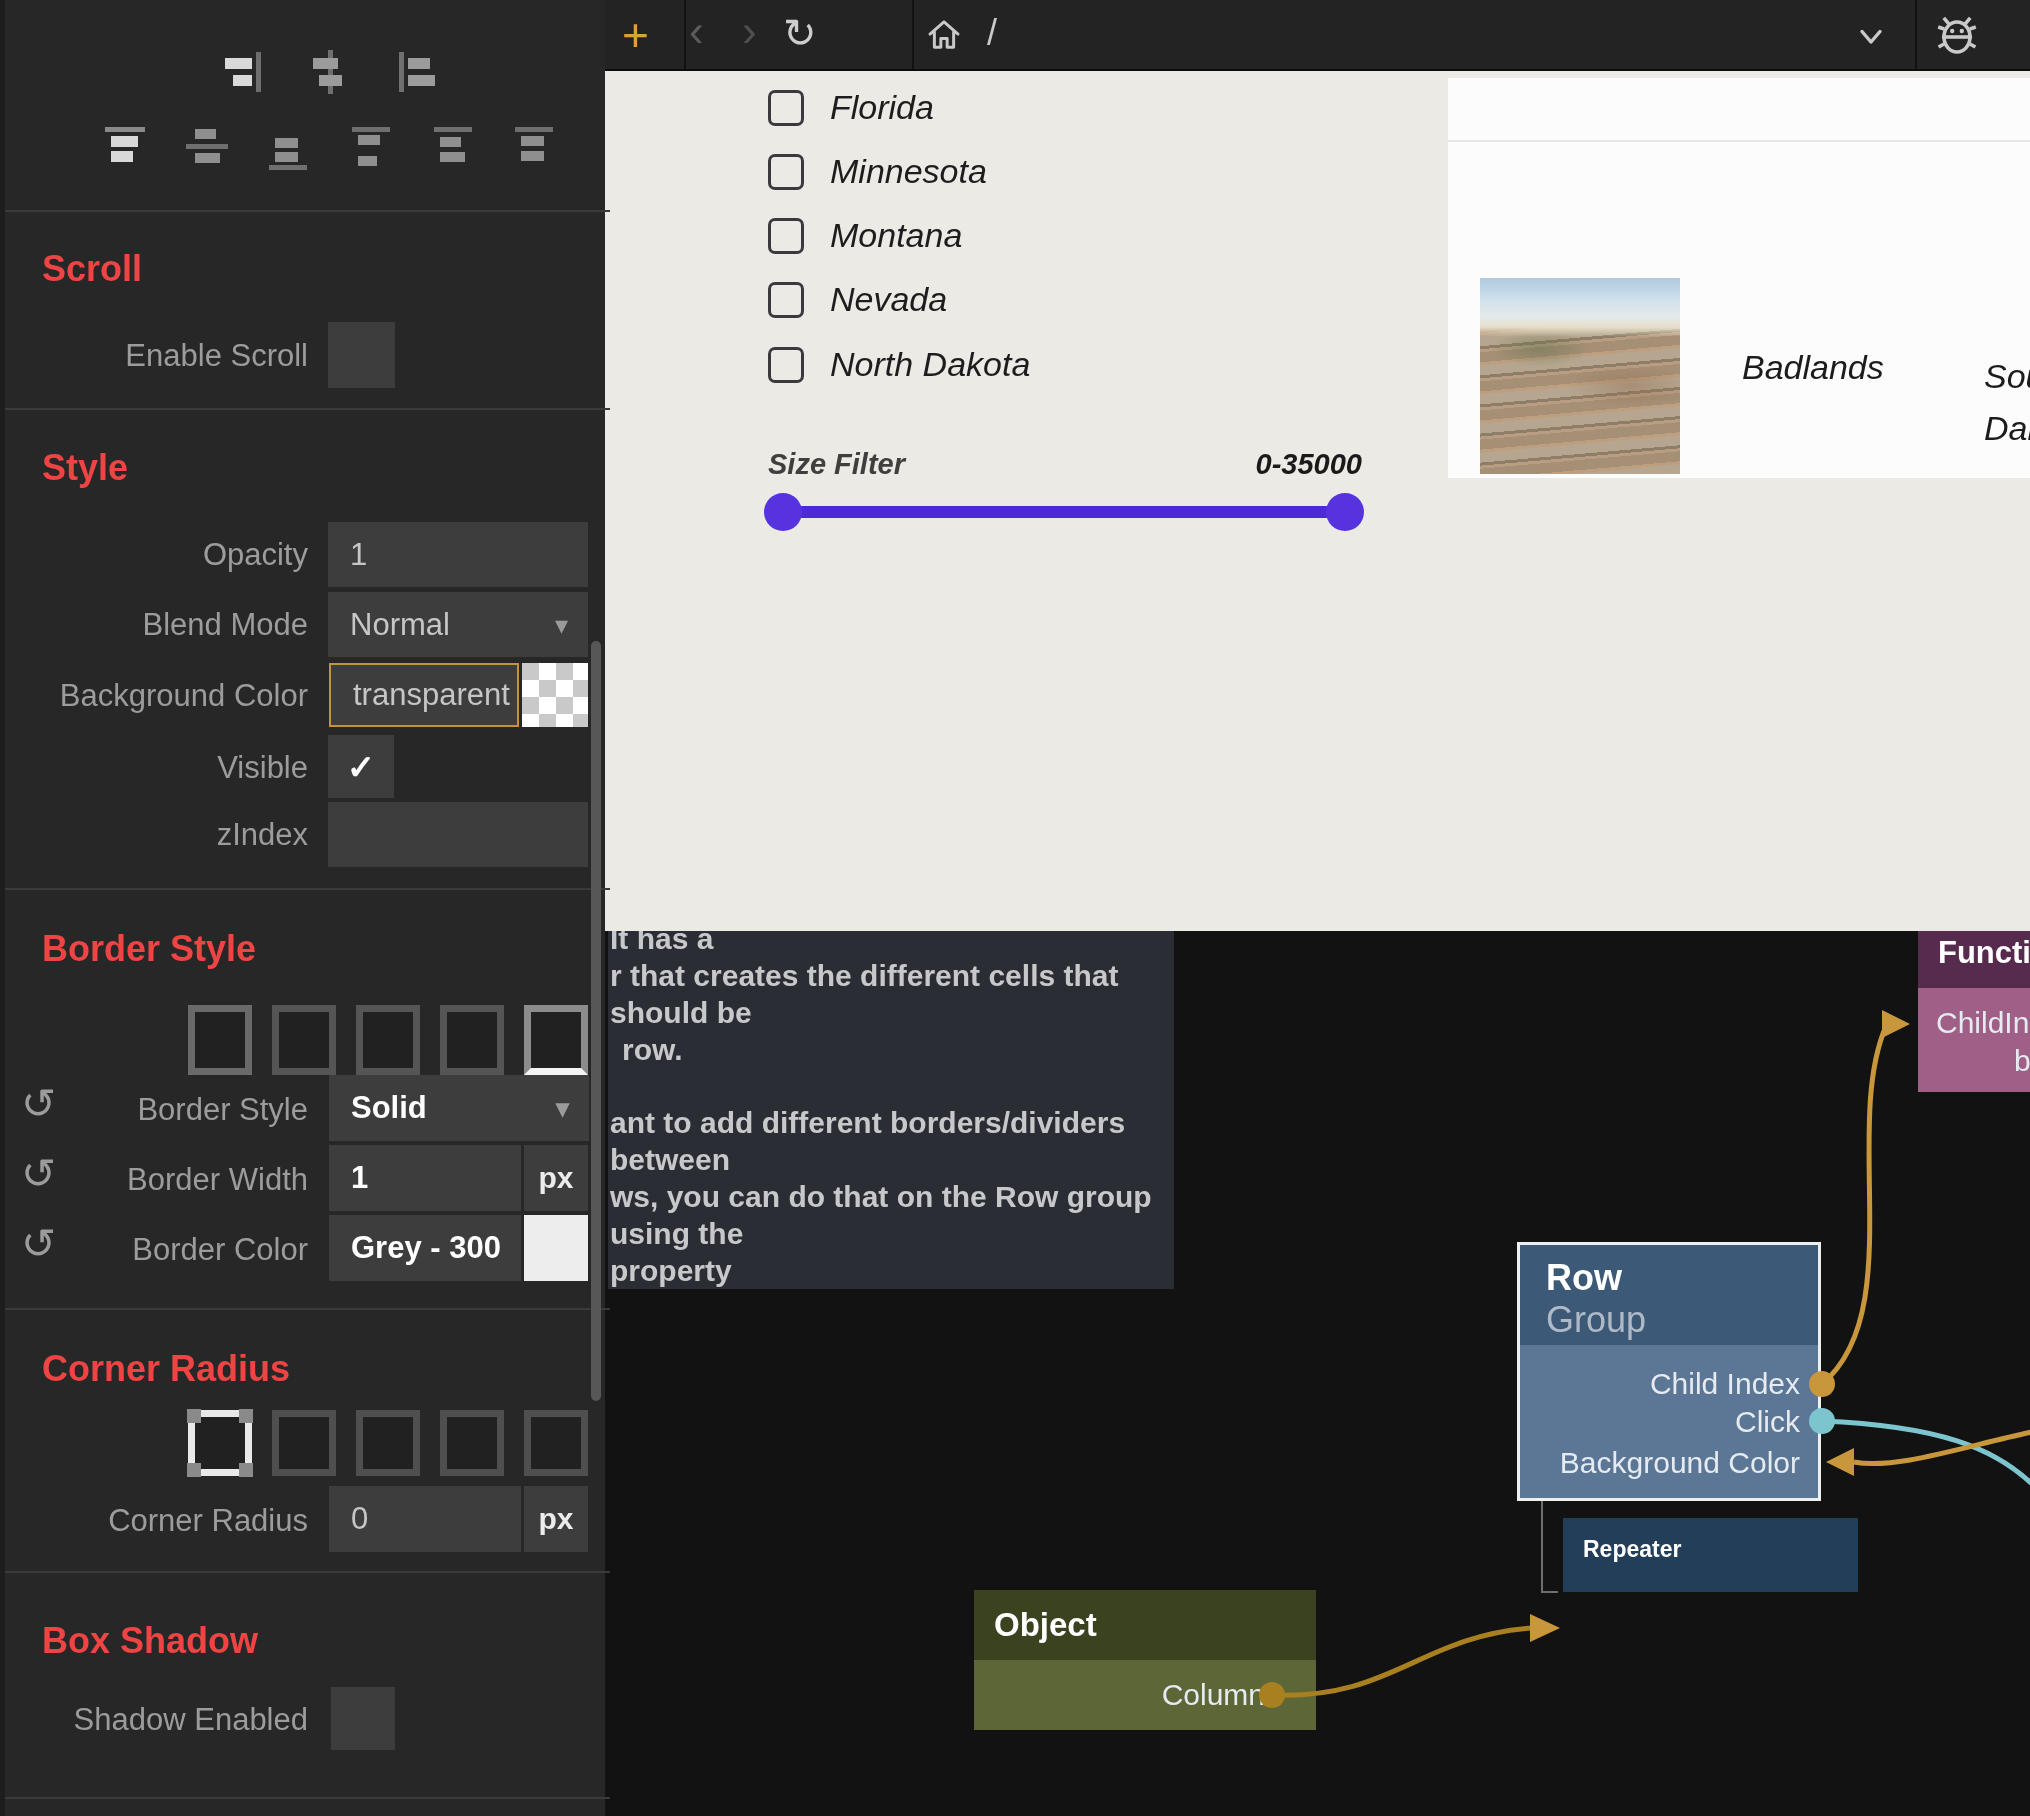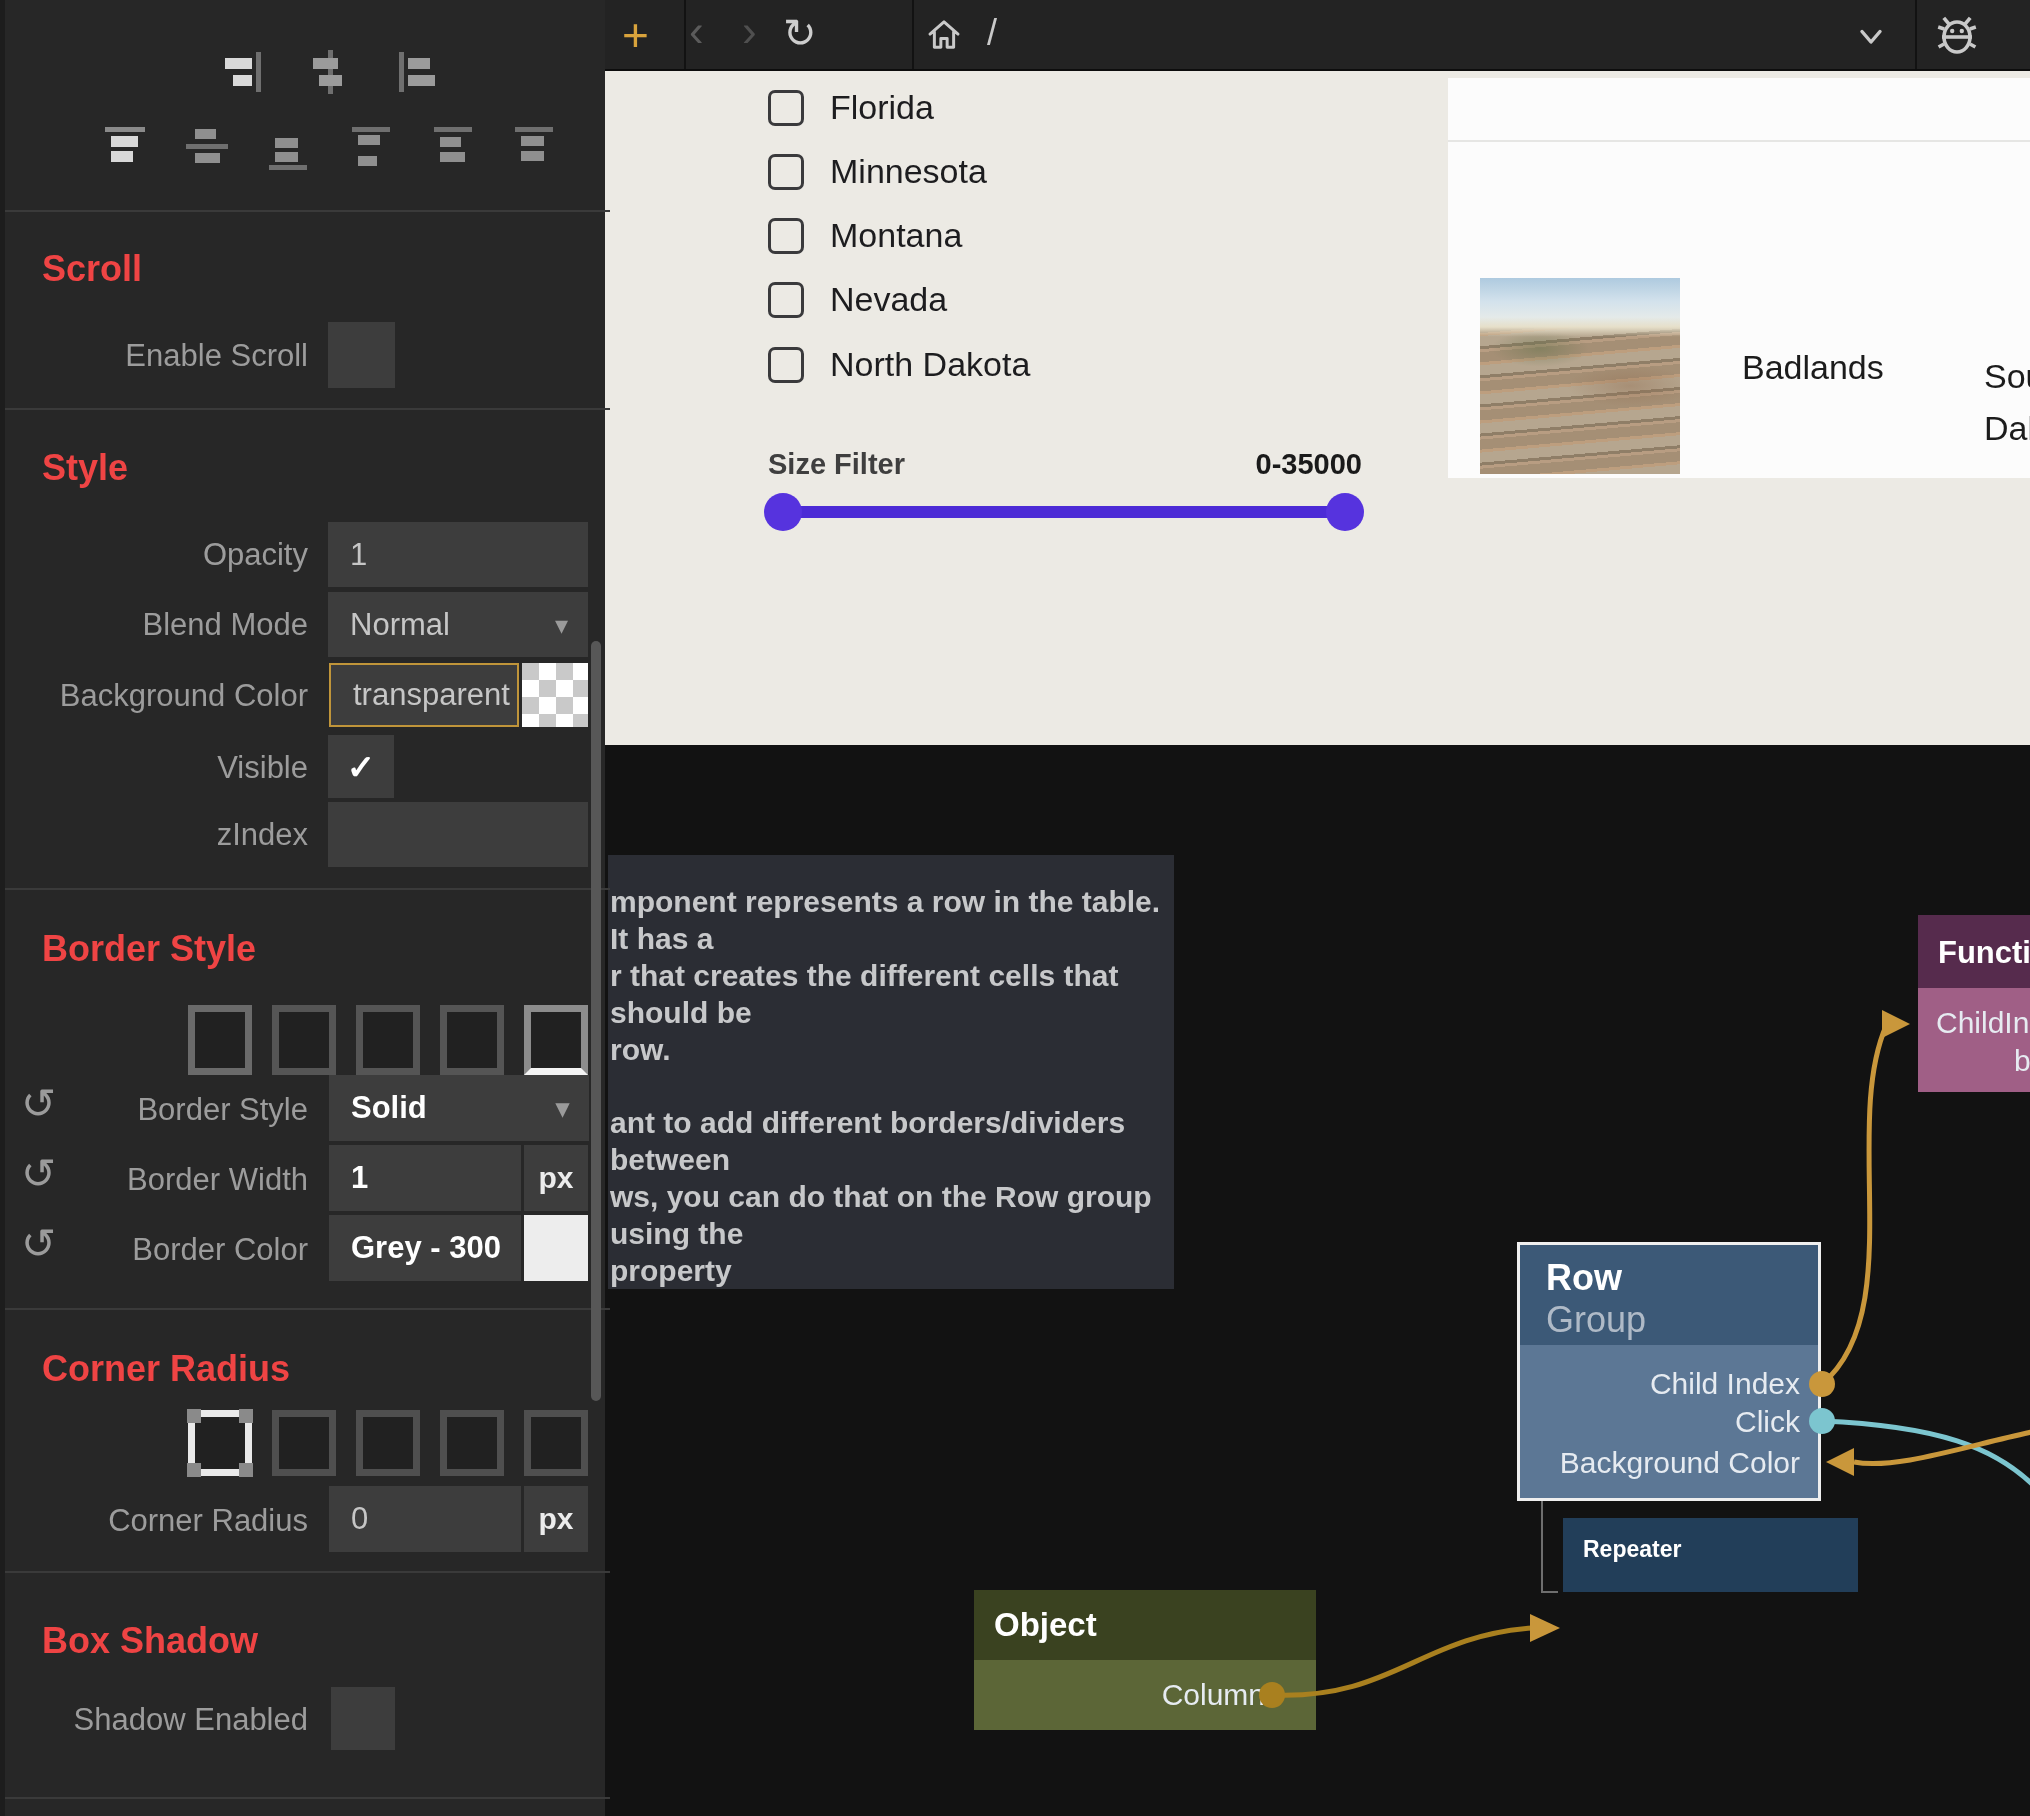--- a/index.html
+++ b/index.html
@@ -30,21 +30,21 @@
   .tick{position:absolute;width:14px;height:14px;background:#8a8a8a;}
   #scrollthumb{position:absolute;left:586px;top:641px;width:10px;height:760px;background:#575757;border-radius:5px;}
 
   
   #navbar{position:absolute;left:605px;top:0;width:1425px;height:71px;background:#232323;
     border-bottom:2px solid #0d0d0d;box-sizing:border-box;z-index:4;}
   .navdiv{position:absolute;top:0;width:2px;height:69px;background:#121212;}
   .navtxt{position:absolute;color:#c9c9c9;}
 
   
-  #preview{position:absolute;left:605px;top:71px;width:1425px;height:674px;background:#eceae4;z-index:3;}
+  #preview{position:absolute;left:605px;top:71px;width:1425px;height:860px;background:#eceae4;z-index:3;font-style:italic;}
   .staterow{position:absolute;display:flex;align-items:center;gap:26px;}
   .statebox{width:36px;height:36px;border:3px solid #3a3a3c;border-radius:7px;background:#eceae4;box-sizing:border-box;}
   .statelbl{color:#1d1d1f;font-size:34px;}
   #slider-track{position:absolute;background:#4c2bd6;border-radius:6px;}
   .thumb{position:absolute;width:38px;height:38px;border-radius:50%;background:#5633de;}
   #card{position:absolute;left:843px;top:7px;width:582px;height:400px;background:#fcfcfc;}
   #card-divider{position:absolute;left:0;top:62px;width:582px;height:2px;background:#e6e6e4;}
   #card-image{position:absolute;left:32px;top:136px;width:200px;height:196px;
     background-image:
       linear-gradient(180deg,#aecadf 0%,#d3e2ec 12%,#e4eae9 20%,#e6dfc9 25%,rgba(230,223,201,0) 30%),
@@ -67,21 +67,21 @@
 </head>
 <body>
 
 <div id="screen">
 
   <div id="editor-bg"></div>
 
   <div id="tooltip">
     <div>mponent represents a row in the table. It has a</div>
     <div>r that creates the different cells that should be</div>
-    <div style="margin-left:0;">row.</div>
+    <div style="margin-left:12px;">row.</div>
     <div style="margin-top:36px;">ant to add different borders/dividers between</div>
     <div>ws, you can do that on the Row group using the</div>
     <div>property</div>
   </div>
 
   <div class="node" style="left:1918px;top:915px;width:170px;height:177px;">
     <div style="position:absolute;left:0;top:0;width:100%;height:73px;background:#562B4D;">
       <span class="ntitle" style="position:absolute;left:20px;top:20px;font-size:31px;">Function</span>
     </div>
     <div style="position:absolute;left:0;top:73px;width:100%;height:104px;background:#A05F86;">

